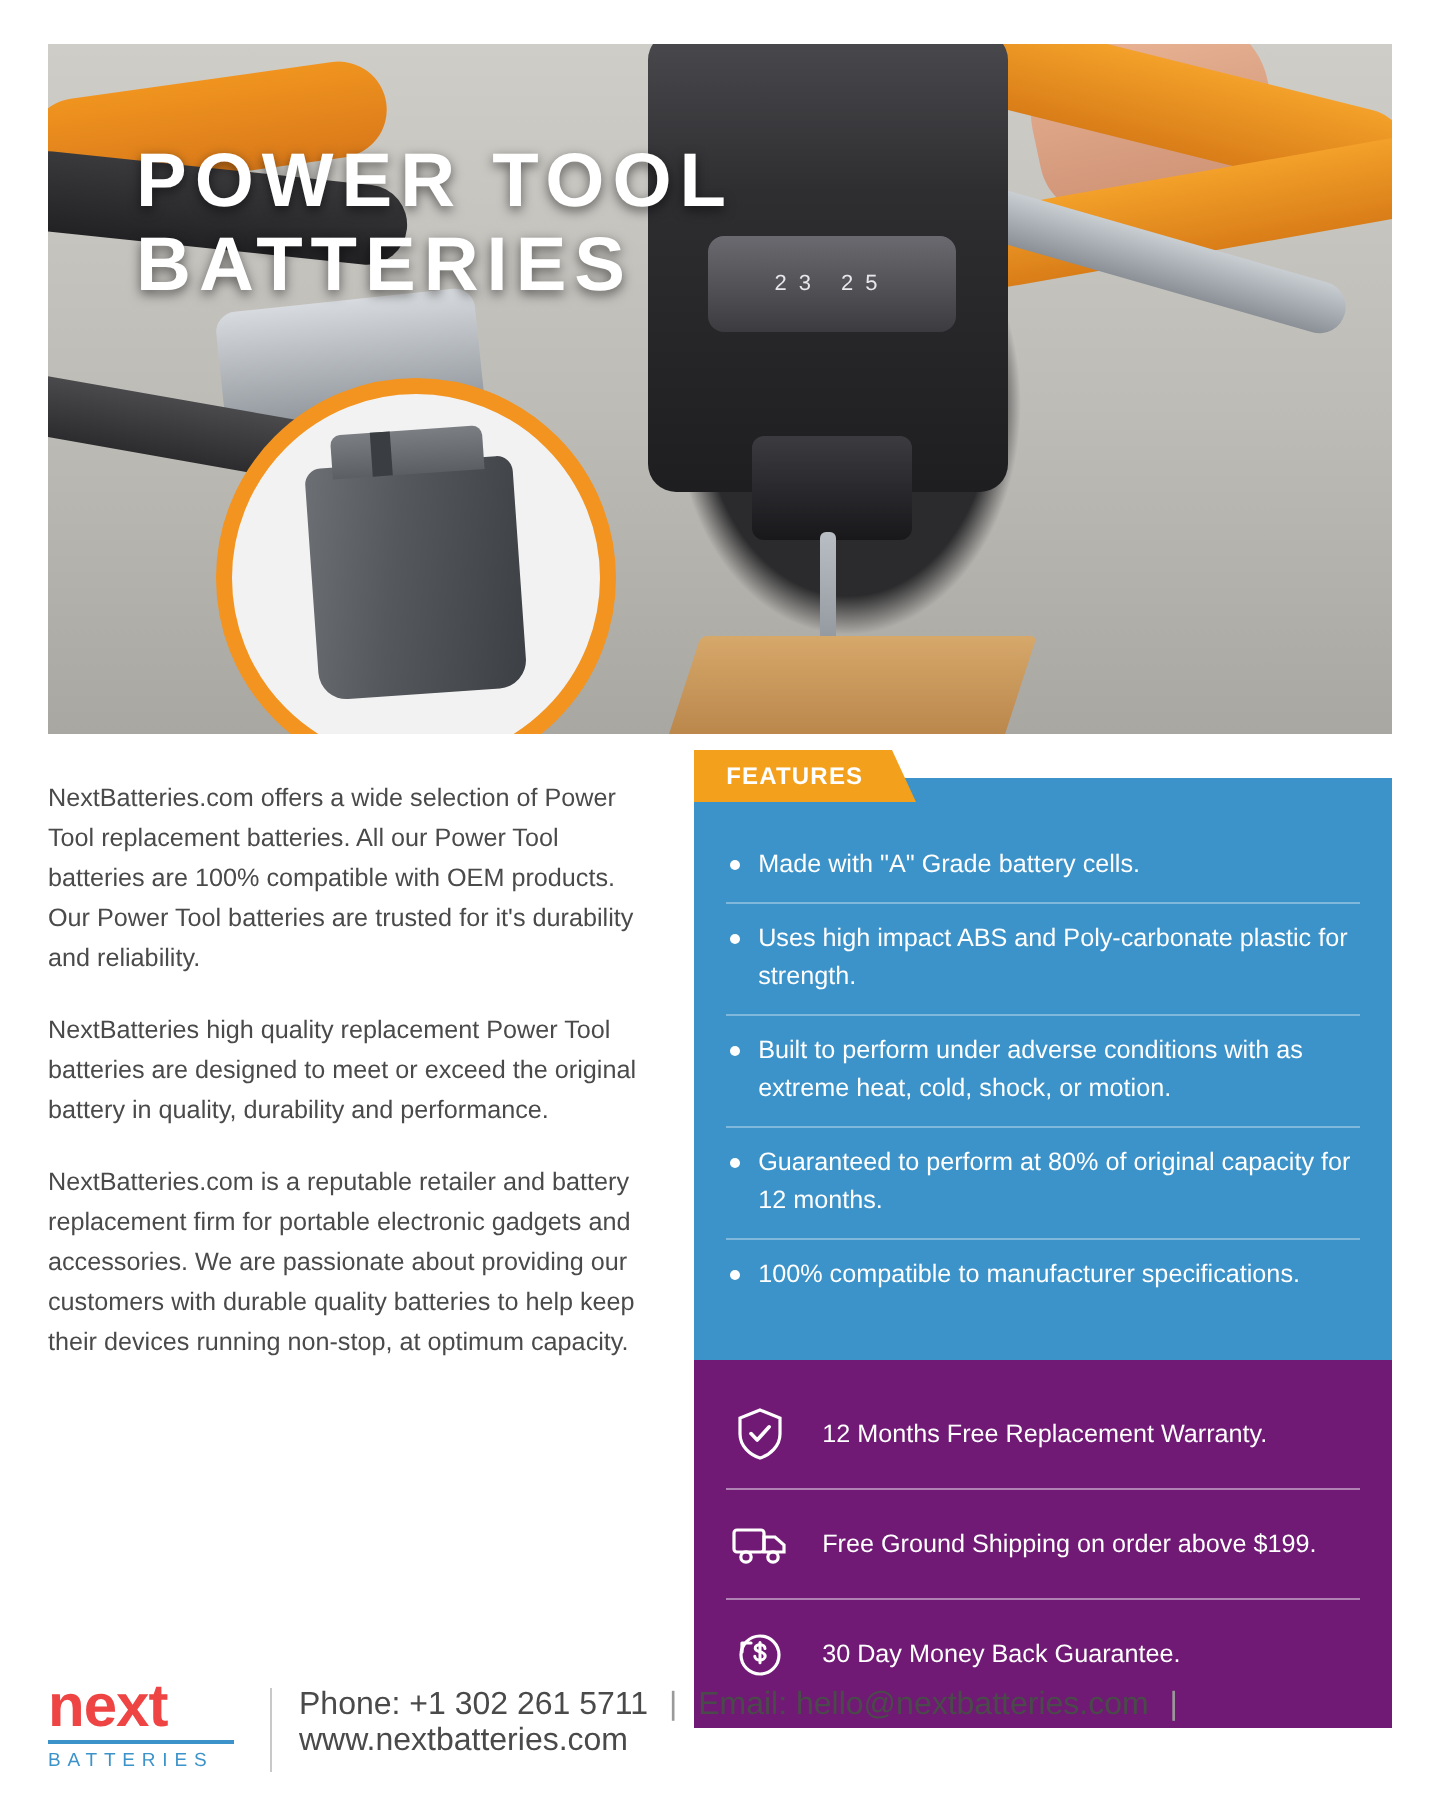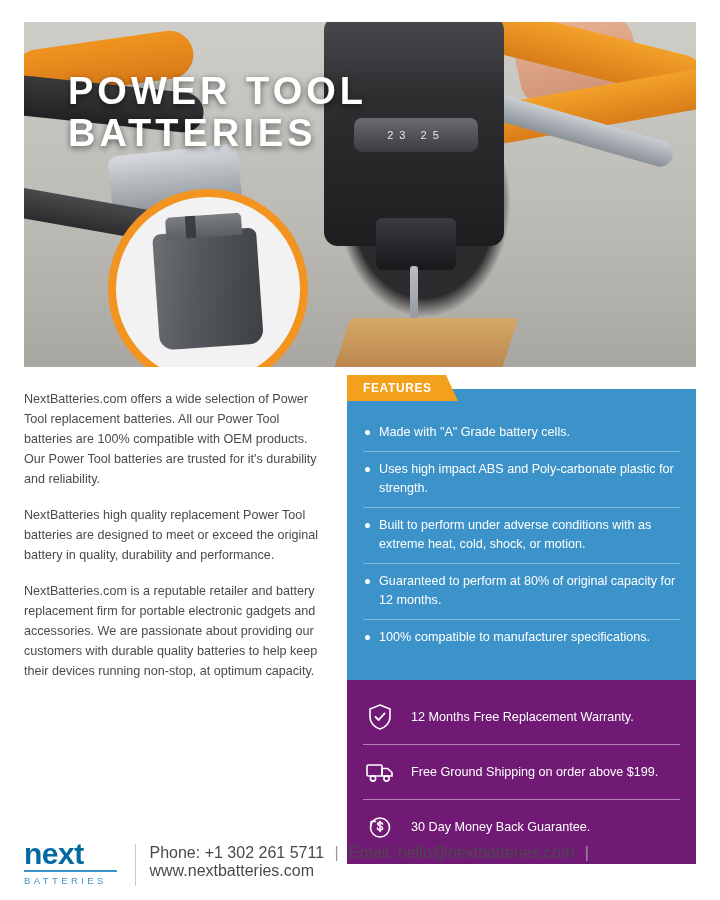--- a/index.html
+++ b/index.html
@@ -70,21 +70,21 @@
     position:absolute; right:20px; top:96px; width:190px; height:26px;
     background: linear-gradient(180deg,#c9ced3,#8a9096);
     border-radius: 13px; transform: rotate(16deg);
   }
   .drill-body {
     position:absolute; left:300px; top:-6px; width:180px; height:230px;
     background: linear-gradient(180deg,#4a4a4e 0%, #2e2e31 35%, #1e1e21 100%);
     border-radius: 14px;
   }
   .drill-collar {
-    position:absolute; left:330px; top:96px; width:124px; height:34px;
+    position:absolute; left:330px; top:96px; width:124px; height:48px;
     background: linear-gradient(180deg,#6a6a70,#3b3b40);
     border-radius: 8px;
     color:#e8e8ea; font-size: 11px; letter-spacing: 6px;
     display:flex; align-items:center; justify-content:center;
   }
   .drill-chuck {
     position:absolute; left:352px; top:196px; width:80px; height:52px;
     background: linear-gradient(180deg,#3b3b40,#18181b);
     border-radius: 6px;
   }
@@ -231,21 +231,21 @@
   
   .footer {
     position: absolute;
     left: 24px; right: 24px; bottom: 14px;
     display: flex;
     align-items: flex-end;
     gap: 18px;
   }
   .brand { width: 104px; }
   .brand-name {
-    color: #0369a1;
+    color: #ef4444;
     font-size: 30px;
     font-weight: bold;
     line-height: 28px;
     letter-spacing: -0.5px;
   }
   .brand-sub {
     color: #3c93c9;
     font-size: 9.5px;
     letter-spacing: 3.4px;
     border-top: 2px solid #3c93c9;

